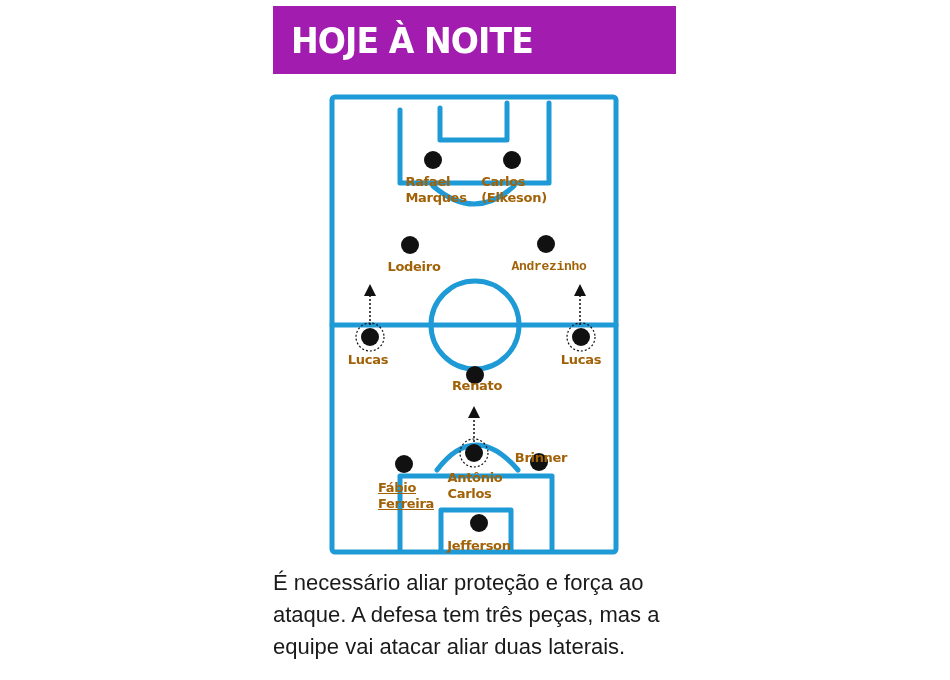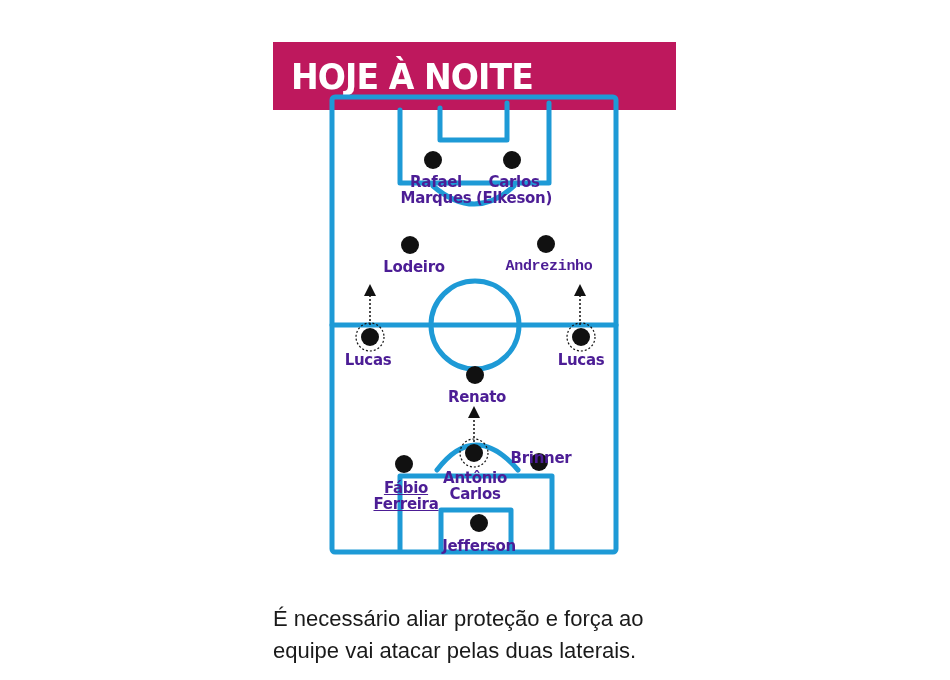--- a/index.html
+++ b/index.html
@@ -2,41 +2,39 @@
 <html><head>
 <meta charset="utf-8">
 <style>
   html, body { margin: 0; padding: 0; }
   body {
     width: 950px; height: 680px; background: #ffffff; position: relative; overflow: hidden;
     font-family: "Liberation Sans", "DejaVu Sans", sans-serif;
   }
   .header {
     position: absolute; left: 273px; top: 6px; width: 403px; height: 68px;
-    background: #be185d;
-    margin-top: 36px;
+    background: #a21caf;
   }
   .header-title {
     position: absolute; left: 18px; top: 14px;
     color: #ffffff; font-weight: bold; font-size: 36px; letter-spacing: -1px;
     font-family: "DejaVu Sans", sans-serif;
     transform: scaleX(0.92); transform-origin: left top;
   }
   svg.pitch { position: absolute; left: 0; top: 0; }
   .label {
-    position: absolute; font-size: 15px; font-weight: bold; color: #4c1d95;
-    text-align: center; line-height: 16px; white-space: nowrap;
+    position: absolute; font-size: 13px; font-weight: bold; color: #a16207;
+    text-align: left; line-height: 16px; white-space: nowrap;
     font-family: "DejaVu Sans", sans-serif; letter-spacing: -0.3px;
     transform: translateX(-50%);
   }
   .caption {
     position: absolute; left: 273px; top: 567px; width: 420px;
     font-size: 22px; line-height: 32px; color: #1a1a1a;
     font-family: "Liberation Sans", sans-serif;
-    margin-top: 36px;
   }
   .caption span { display: block; white-space: nowrap; }
 </style>
 </head>
 <body>
 
 <div class="header">
   <div class="header-title">HOJE À NOITE</div>
 </div>
 
@@ -99,28 +97,29 @@
   <div>Marques</div>
 </div>
 <div class="label" style="left:514px; top:174px;">
   <div>Carlos</div>
   <div>(Elkeson)</div>
 </div>
 <div class="label" style="left:414px; top:259px;">Lodeiro</div>
 <div class="label" style="left:549px; top:259px;font-family:Liberation Mono, monospace;">Andrezinho</div>
 <div class="label" style="left:368px; top:352px;">Lucas</div>
 <div class="label" style="left:581px; top:352px;">Lucas</div>
-<div class="label" style="left:477px; top:389px;">Renato</div>
+<div class="label" style="left:477px; top:378px;">Renato</div>
 <div class="label" style="left:475px; top:470px;">
   <div>Antônio</div>
   <div>Carlos</div>
 </div>
 <div class="label" style="left:406px; top:480px;text-decoration:underline;">
   <div>Fábio</div>
   <div>Ferreira</div>
 </div>
 <div class="label" style="left:541px; top:450px;">Brinner</div>
 <div class="label" style="left:479px; top:538px;">Jefferson</div>
 
 <div class="caption">
   <span>É necessário aliar proteção e força ao</span>
-  <span>equipe vai atacar pelas duas laterais.</span>
+  <span>ataque. A defesa tem três peças, mas a</span>
+  <span>equipe vai atacar aliar duas laterais.</span>
 </div>
 
 </body></html>

